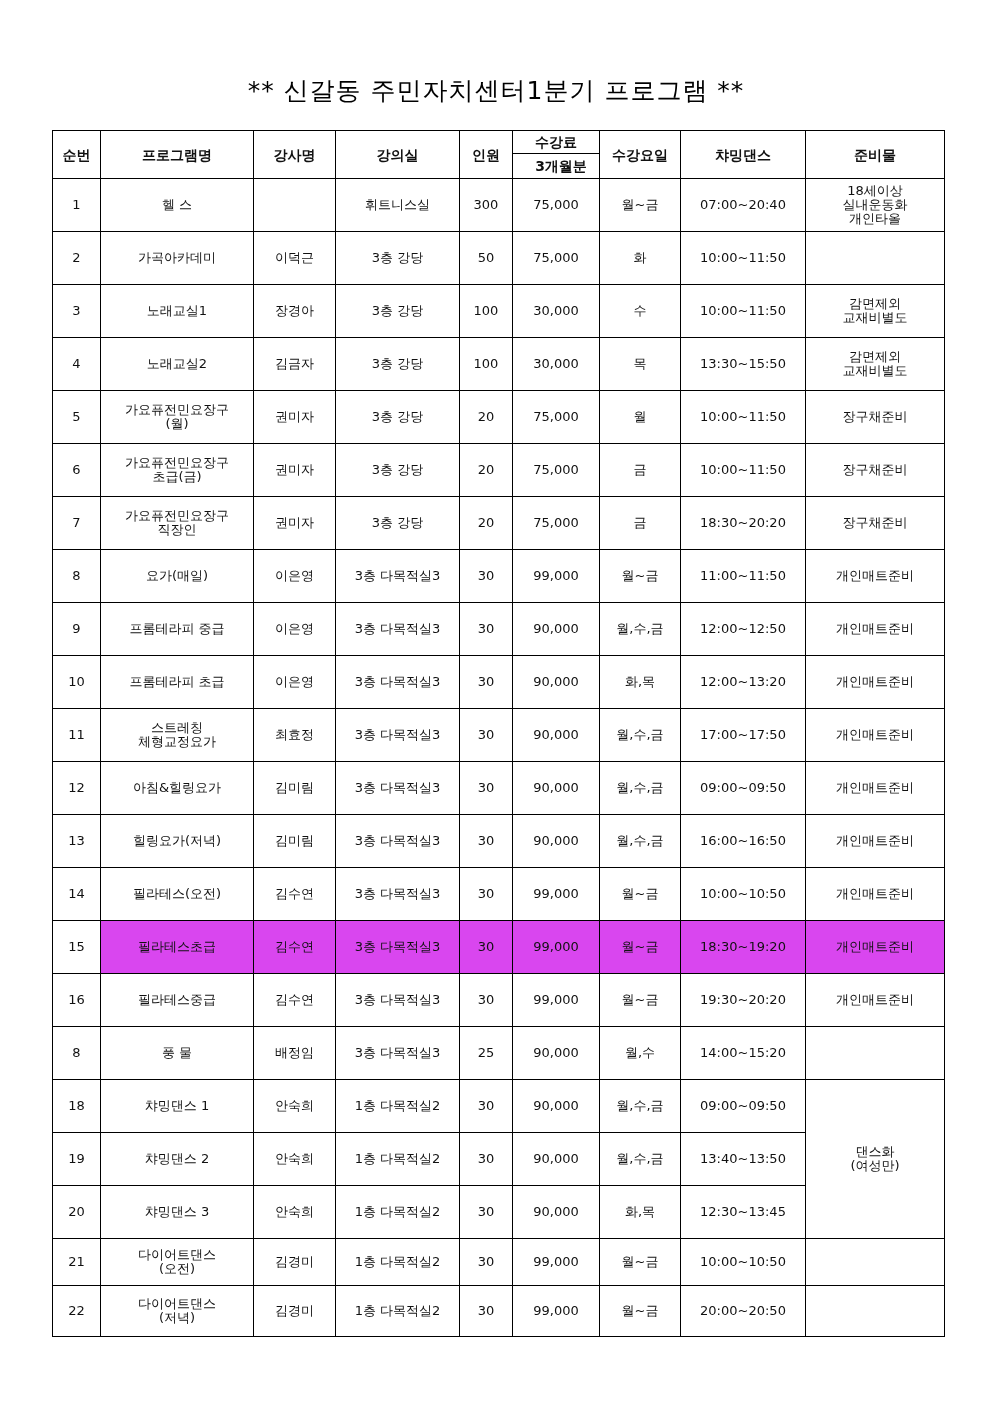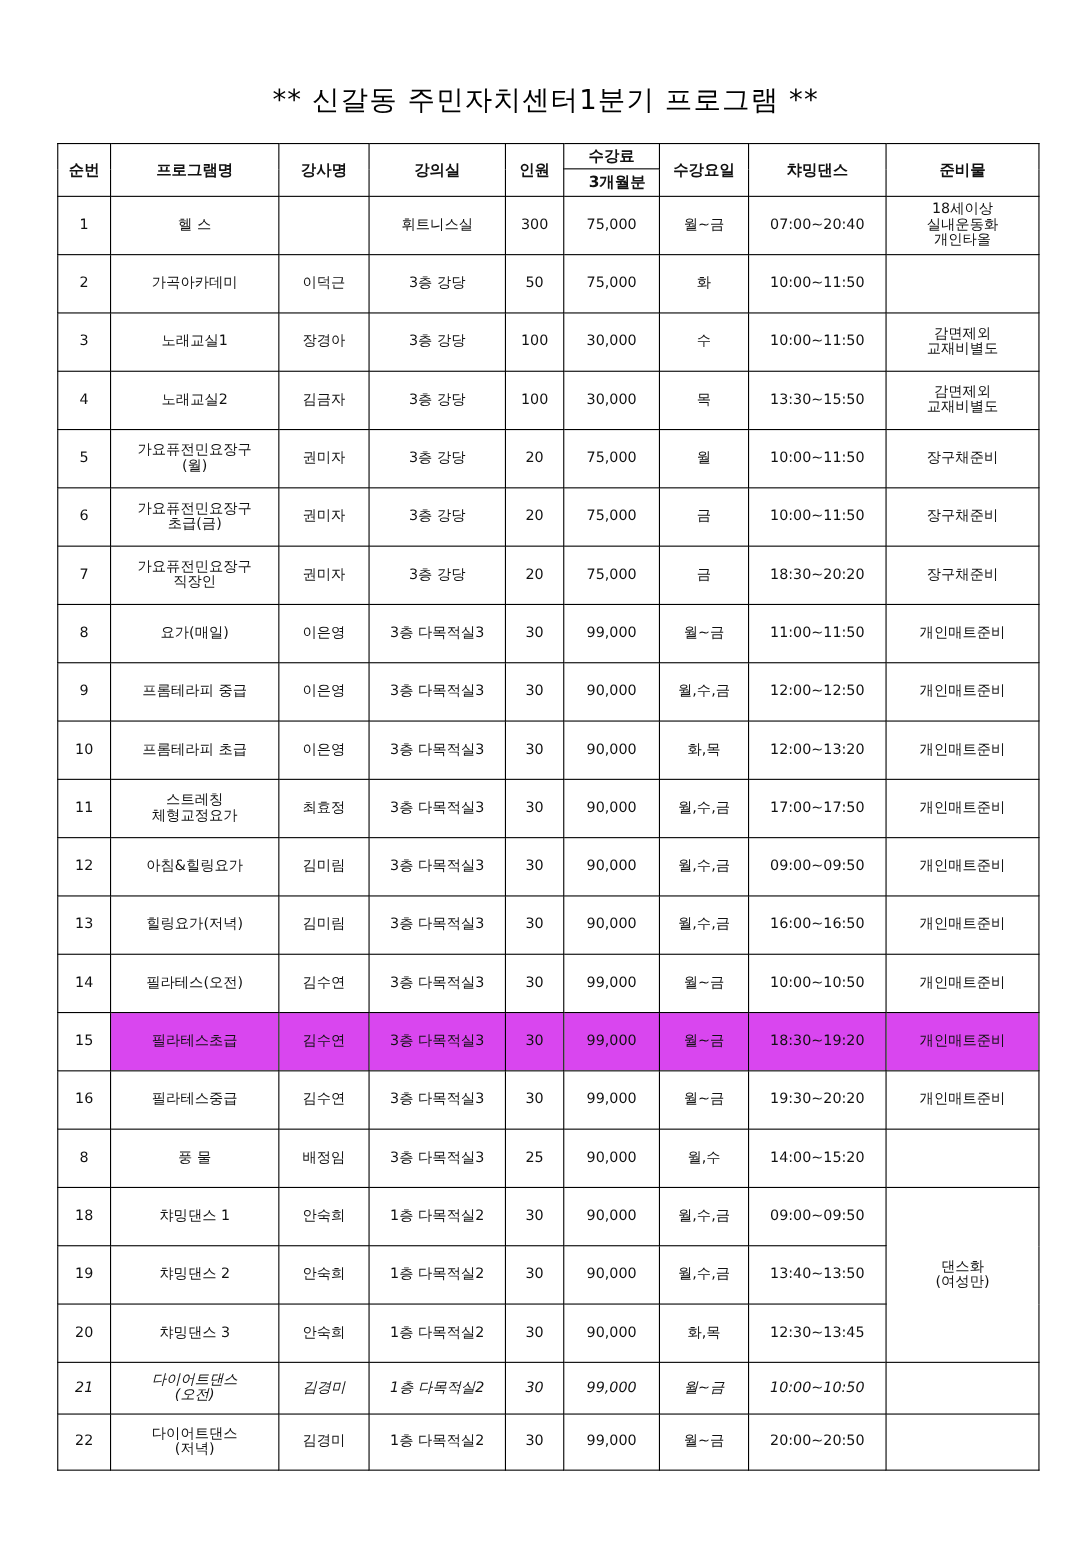--- a/index.html
+++ b/index.html
@@ -46,21 +46,21 @@
     overflow: hidden;
   }
   table.program-table th {
     font-size: 14px;
     font-weight: bold;
     color: #111;
   }
   tr.hdr-top th { height: 22px; }
   tr.hdr-bot th { height: 24px; padding-left: 12px; }
   tr.body-row td { height: 52px; }
-  tr.body-row.short td { height: 46px; font-style: italic; }
+  tr.body-row.short td { height: 46px; }
   tr.body-row.short2 td { height: 50px; margin-left: 19px; }
   td.highlight { background: #d946ef; }
 </style>
 </head>
 <body>
 
 <div class="title">** 신갈동 주민자치센터1분기 프로그램 **</div>
 
 <table class="program-table">
   <colgroup>

